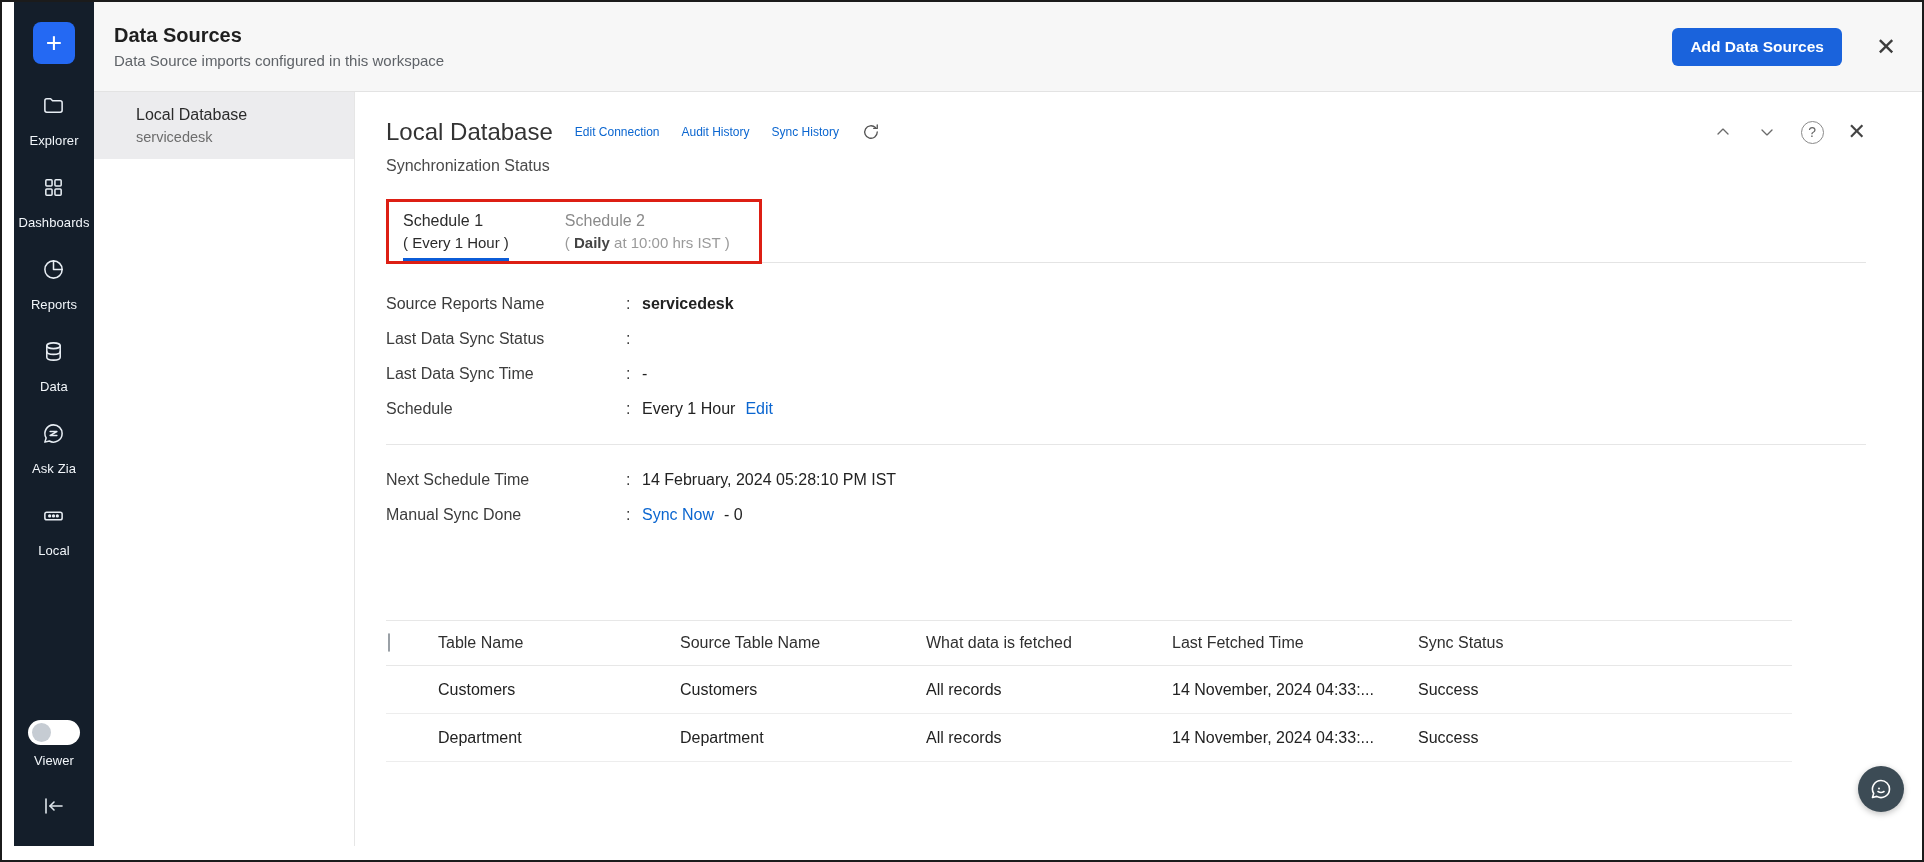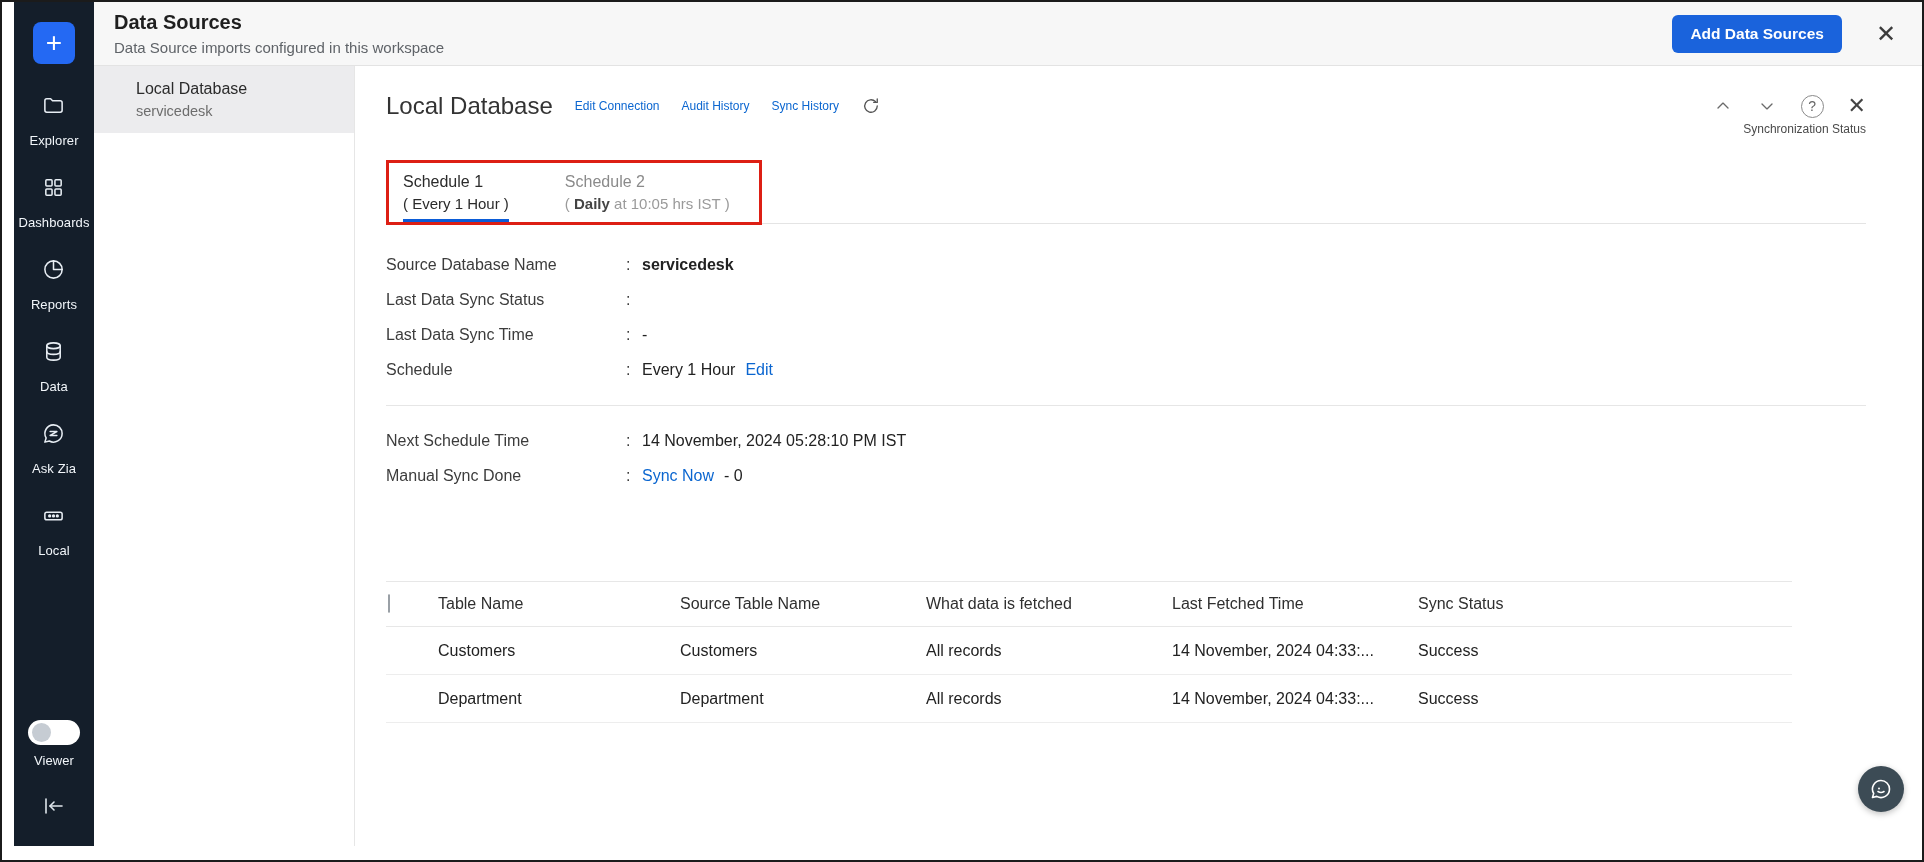--- a/index.html
+++ b/index.html
@@ -15,21 +15,21 @@
   .side-label { font-size:13px; color:#f2f6fa; letter-spacing:.1px; }
   .side-spacer { flex:1; }
   .viewer-wrap { display:flex; flex-direction:column; align-items:center; gap:8px; margin-bottom:26px; }
   .toggle { width:52px; height:25px; background:#ffffff; border-radius:13px; position:relative; cursor:pointer; }
   .toggle .knob { position:absolute; top:3px; left:4px; width:19px; height:19px; border-radius:50%; background:#c6ccd3; }
   .collapse-ic { cursor:pointer; }
   .collapse-ic svg { width:24px; height:24px; stroke:#dfe6ec; }
 
   
   .right { flex:1; display:flex; flex-direction:column; min-width:0; }
-  .top { height:64px; background:#f7f7f7; border-bottom:1px solid #e3e3e3; display:flex; align-items:center; justify-content:space-between; padding:0 26px 0 20px; flex-shrink:0;gap:12px; }
+  .top { height:90px; background:#f7f7f7; border-bottom:1px solid #e3e3e3; display:flex; align-items:center; justify-content:space-between; padding:0 26px 0 20px; flex-shrink:0;gap:12px; }
   .top-title { font-size:20px; font-weight:700; color:#1f1f1f; margin-bottom:5px; }
   .top-sub { font-size:15px; color:#5f6368; }
   .top-actions { display:flex; align-items:center; gap:34px; }
   .btn-primary { background:#1a63dc; color:#fff; border:none; border-radius:6px; font-size:15.5px; font-weight:600; padding:10px 18px; cursor:pointer; font-family:inherit; }
   .close-x { font-size:24px; color:#3c3c3c; cursor:pointer; line-height:1; }
 
   .body { flex:1; display:flex; min-height:0; }
 
   
   .list-panel { width:261px; border-right:1px solid #e6e6e6; background:#fff; flex-shrink:0; }
@@ -42,21 +42,21 @@
   .content-head { display:flex; align-items:center; justify-content:space-between; }
   .ch-left { display:flex; align-items:center; gap:22px; }
   .ds-title { font-size:24px; color:#333; }
   .ds-link { font-size:12px; font-weight:500; color:#0b66d0; text-decoration:none; cursor:pointer; }
   .refresh-ic { cursor:pointer; display:flex; }
   .refresh-ic svg { width:20px; height:20px; stroke:#555; }
   .ch-right { display:flex; align-items:center; gap:24px; }
   .ch-right svg { width:20px; height:20px; stroke:#6a6a6a; cursor:pointer; }
   .help-ic { width:23px; height:23px; border:1.5px solid #8a8a8a; border-radius:50%; color:#666; font-size:14px; display:flex; align-items:center; justify-content:center; cursor:pointer; }
   .content-close { font-size:22px; color:#444; cursor:pointer; line-height:1; }
-  .sync-sub { font-size:12px; color:#4a4a4a; margin-top:2px;text-align:right; }
+  .sync-sub { font-size:16px; color:#4a4a4a; margin-top:11px; }
 
   
   .tabs-row { border-bottom:1px solid #e4e4e4; margin-top:24px; }
   .tabs-box { display:inline-flex; gap:56px; border:3px solid #dd1f14; padding:10px 29px 0 14px; margin-bottom:-2px; background:transparent; }
   .tab { cursor:pointer; padding-bottom:10px; }
   .tab-title { font-size:16px; color:#8a8a8a; margin-bottom:4px; }
   .tab-sub { font-size:15px; color:#9a9a9a; }
   .tab-sub b { color:#444; font-weight:700; }
   .tab.active { border-bottom:3px solid #0b5cd7; padding-bottom:7px; }
   .tab.active .tab-title { color:#2b2b2b; font-weight:500; }
@@ -223,28 +223,28 @@
         <div class="sync-sub">Synchronization Status</div>
 
         <div class="tabs-row">
           <div class="tabs-box">
             <div class="tab active">
               <div class="tab-title">Schedule 1</div>
               <div class="tab-sub">( Every 1 Hour )</div>
             </div>
             <div class="tab">
               <div class="tab-title">Schedule 2</div>
-              <div class="tab-sub"><span>( </span><b>Daily</b><span> at 10:05 hrs IST )</span></div>
+              <div class="tab-sub"><span>( </span><b>Daily</b><span> at 10:00 hrs IST )</span></div>
             </div>
           </div>
         </div>
 
         <div class="fields">
           <div class="frow">
-            <span class="flabel">Source Database Name</span>
+            <span class="flabel">Source Reports Name</span>
             <span class="fcolon">:</span>
             <span class="fvalue">
                 <span class="v-bold">servicedesk</span>
               </span>
           </div>
           <div class="frow">
             <span class="flabel">Last Data Sync Status</span>
             <span class="fcolon">:</span>
           </div>
           <div class="frow">
@@ -262,21 +262,21 @@
               <a class="v-link">Edit</a>
             </span>
           </div>
 
           <hr class="divider">
 
           <div class="frow">
             <span class="flabel">Next Schedule Time</span>
             <span class="fcolon">:</span>
             <span class="fvalue">
-                <span>14 November, 2024 05:28:10 PM IST</span>
+                <span>14 February, 2024 05:28:10 PM IST</span>
               </span>
           </div>
           <div class="frow">
             <span class="flabel">Manual Sync Done</span>
             <span class="fcolon">:</span>
             <span class="fvalue">
               <a class="v-link">Sync Now</a>
               <span>- 0</span>
             </span>
           </div>

